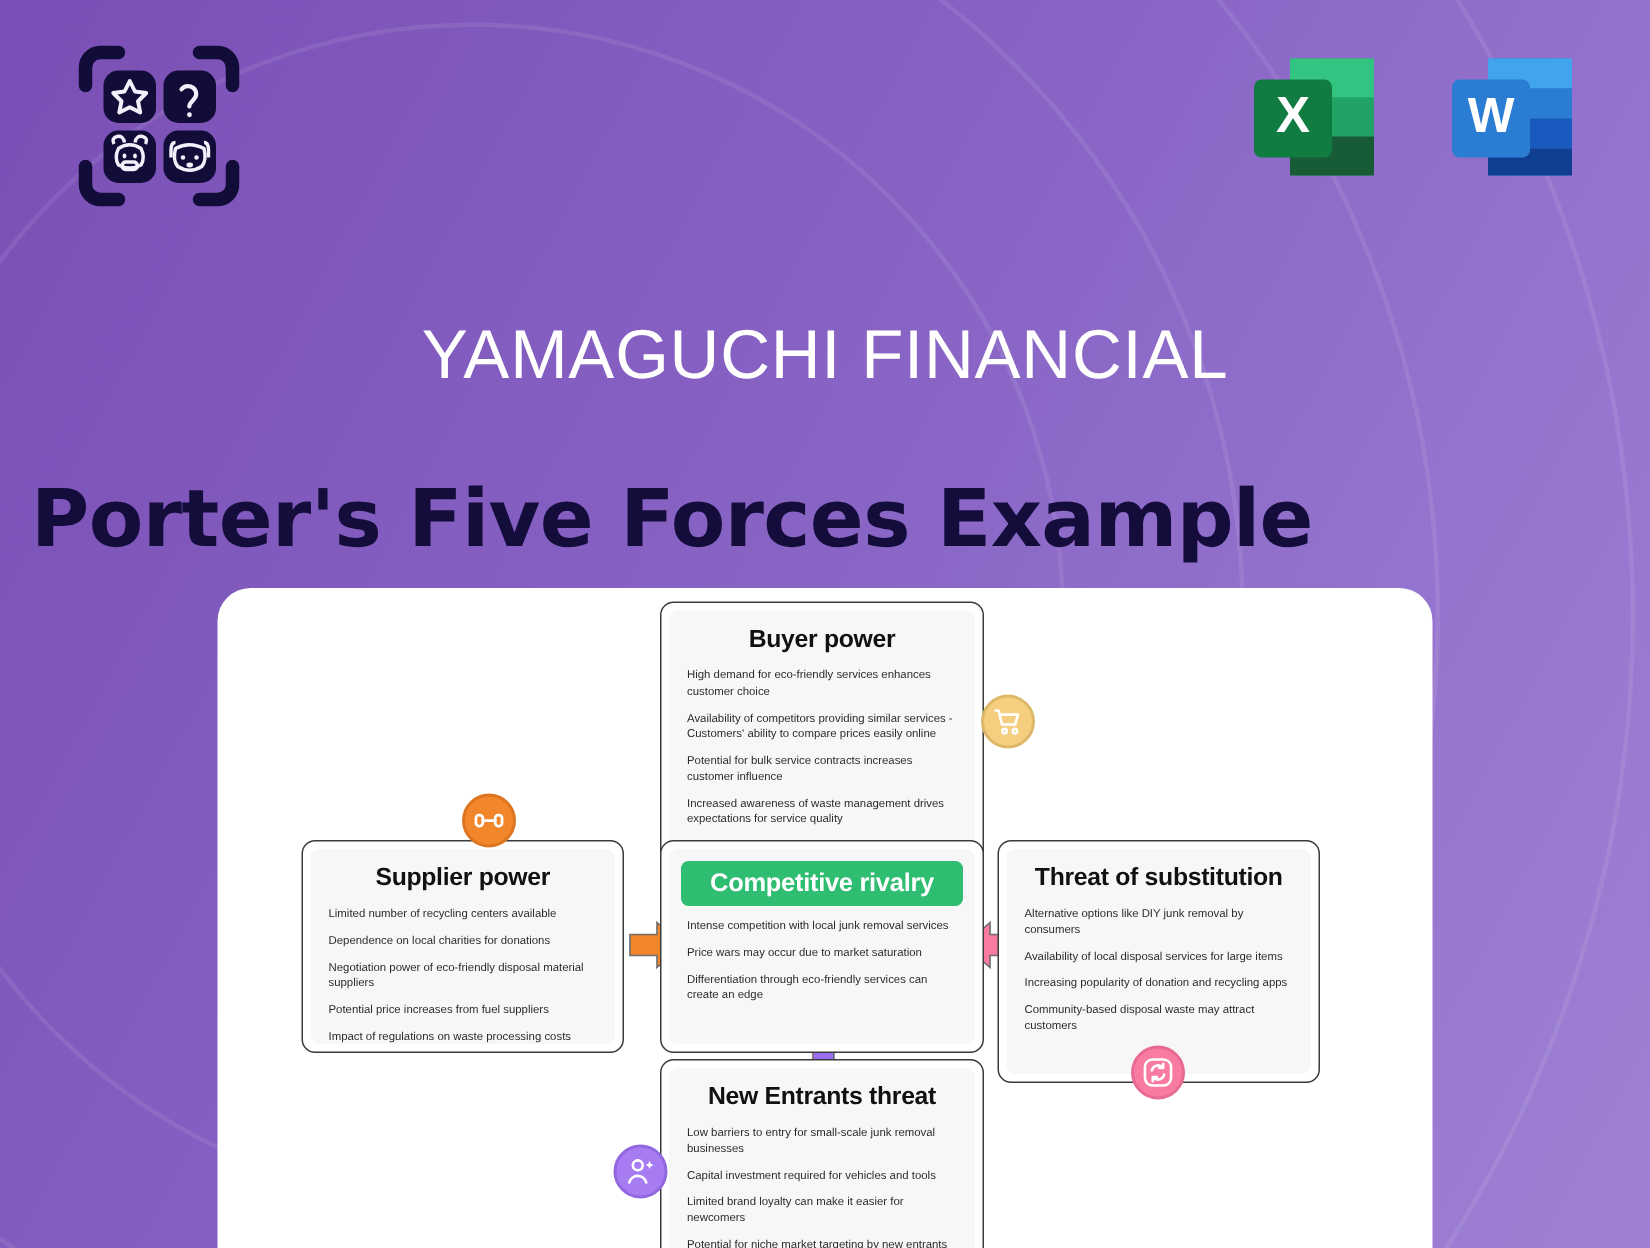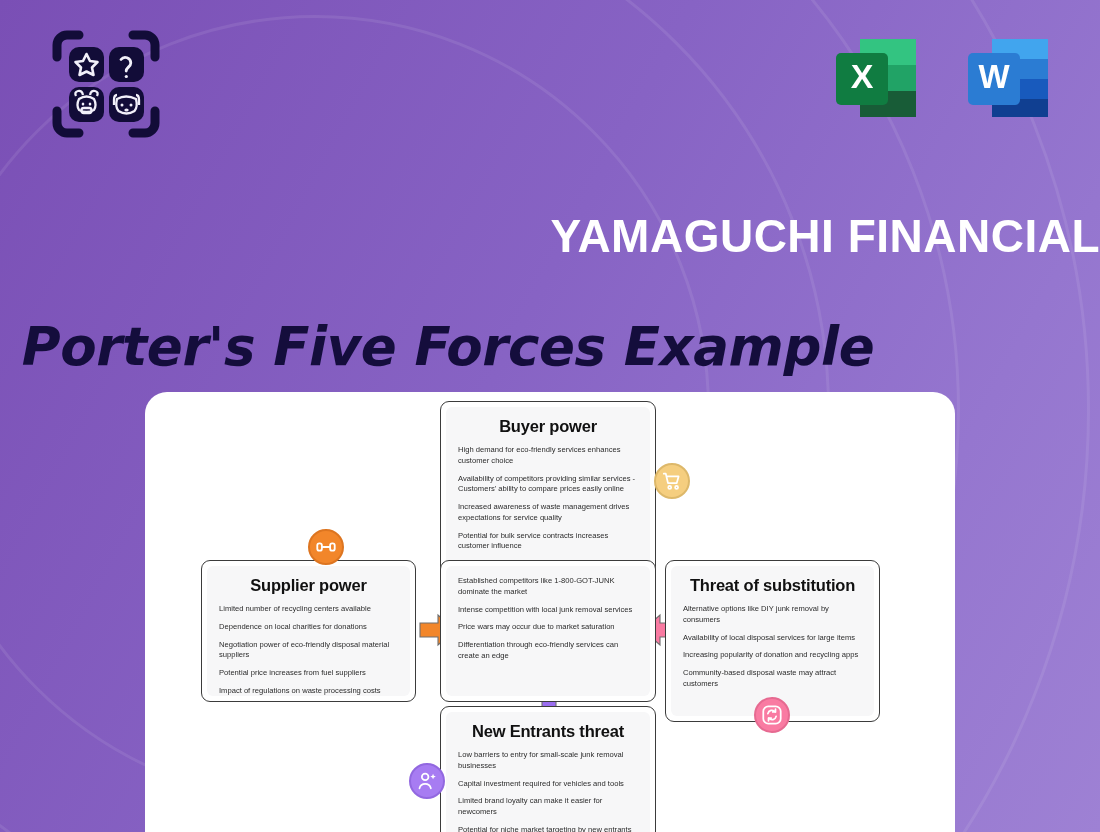--- a/index.html
+++ b/index.html
@@ -37,36 +37,35 @@
   
   #office-icons {
     position: absolute; right: 44px; top: 30px;
     display: flex; gap: 36px; align-items: center;
   }
   .office-icon { width: 96px; height: 96px; position: relative; }
 
   
   #brand-title {
     position: absolute; top: 209px; left: 0; width: 1100px;
-    text-align: right;
+    text-align: center;
     color: #ffffff;
     font-size: 46px;
-    font-weight: bold;
+    font-weight: normal;
     letter-spacing: 0.5px;
     font-family: "Liberation Sans", sans-serif;
   }
   #doc-title {
     position: absolute; top: 316px; left: 0; width: 896px;
     text-align: center;
     color: #140d3c;
     font-size: 53px;
     font-weight: bold;
     letter-spacing: -0.4px;
     font-family: "DejaVu Sans", sans-serif;
-    font-style: italic;
   }
 
   
   #card {
     position: absolute;
     left: 145px; top: 392px;
     width: 810px; height: 470px;
     background: #ffffff;
     border-radius: 22px;
   }
@@ -230,43 +229,43 @@
   <svg class="arrow" style="left:387px; top:293px;" width="34" height="36" viewBox="0 0 34 36">
     <path d="M10 35 H24 V16 H32 L17 1 L2 16 H10 Z" fill="#9b6ef0" stroke="#6e6e6e" stroke-width="1.1"></path>
   </svg>
 
   <div class="force-box" id="box-buyer">
     <div class="force-inner">
       <div class="force-title">Buyer power</div>
       <ul class="force-list">
         <li>High demand for eco-friendly services enhances customer choice</li>
         <li>Availability of competitors providing similar services  -  Customers' ability to compare prices easily online</li>
+        <li>Potential for bulk service contracts increases customer influence</li>
         <li>Increased awareness of waste management drives expectations for service quality</li>
-        <li>Potential for bulk service contracts increases customer influence</li>
       </ul>
     </div>
   </div>
 
   <div class="force-box" id="box-supplier">
     <div class="force-inner">
       <div class="force-title">Supplier power</div>
       <ul class="force-list">
         <li>Limited number of recycling centers available</li>
         <li>Dependence on local charities for donations</li>
         <li>Negotiation power of eco-friendly disposal material suppliers</li>
         <li>Potential price increases from fuel suppliers</li>
         <li>Impact of regulations on waste processing costs</li>
       </ul>
     </div>
   </div>
 
   <div class="force-box" id="box-rivalry">
     <div class="force-inner">
-      <ul class="force-list">
-        <li>Established competitors like 1-800-GOT-JUNK dominate the market</li>
+      <div class="force-title highlight">Competitive rivalry</div>
+      <ul class="force-list">
         <li>Intense competition with local junk removal services</li>
         <li>Price wars may occur due to market saturation</li>
         <li>Differentiation through eco-friendly services can create an edge</li>
 
       </ul>
     </div>
   </div>
 
   <div class="force-box" id="box-substitute">
     <div class="force-inner">

